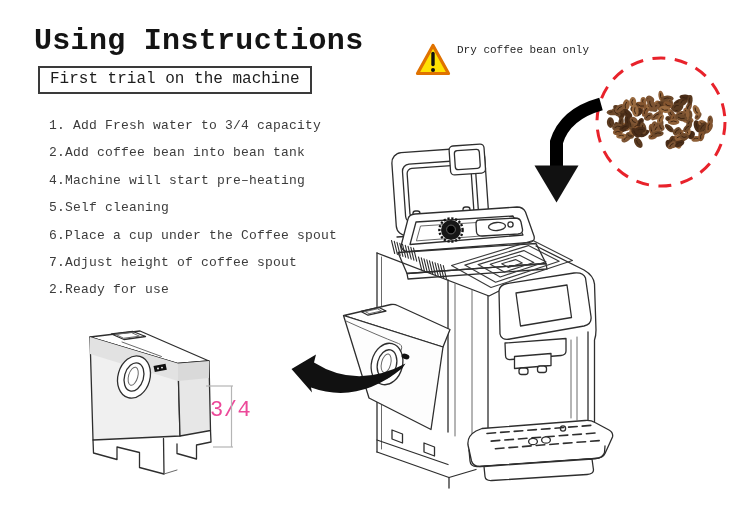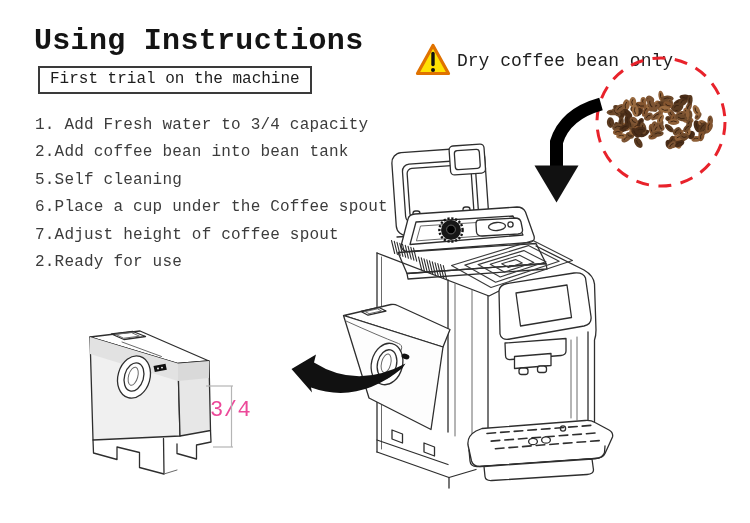--- a/index.html
+++ b/index.html
@@ -2,23 +2,23 @@
 <html style="--accent-red: #e8222b; --warn-yellow: #ffe103; --warn-border: #e07200;"><head>
 <meta charset="utf-8">
 <style>
   html,body{margin:0;padding:0;background:#fff;}
   #page{position:relative;width:750px;height:523px;background:#fff;overflow:hidden;
         font-family:Liberation Mono, monospace;color:#222;}
   .abs{position:absolute;}
   #title{left:34px;top:24px;font-size:30px;font-weight:700;color:#141414;letter-spacing:.3px;}
   #subtitle-box{left:38px;top:66px;border:2px solid #3a3a3a;padding:2px 10px 4px 10px;
         font-size:16px;color:#1c1c1c;white-space:nowrap;}
-  #instructions{left:35px;top:112px;font-size:16px;color:#3c3c3c;letter-spacing:.2px;}
+  #instructions{left:49px;top:112px;font-size:13px;color:#3c3c3c;letter-spacing:.2px;}
   .instr{height:27.4px;line-height:27.4px;white-space:nowrap;}
-  #warning-text{left:457px;top:51px;font-size:18px;color:#1e1e1e;white-space:nowrap;}
+  #warning-text{left:457px;top:44px;font-size:11px;color:#1e1e1e;white-space:nowrap;}
   #capacity-label{left:210px;top:398px;font-size:22px;color:#ec4899;letter-spacing:.5px;}
   svg#diagram{position:absolute;left:0;top:0;}
   
   .ln{fill:none;stroke:#2e2e2e;stroke-width:1.3;stroke-linejoin:round;stroke-linecap:round;}
   .lnt{fill:none;stroke:#6a6a6a;stroke-width:1;stroke-linejoin:round;stroke-linecap:round;}
   .fw{fill:#fff;stroke:#2e2e2e;stroke-width:1.3;stroke-linejoin:round;stroke-linecap:round;}
   .fw2{fill:#fdfdfd;stroke:#2e2e2e;stroke-width:1.3;stroke-linejoin:round;}
   .fgrayA{fill:#f0f0f0;stroke:#2e2e2e;stroke-width:1.3;stroke-linejoin:round;}
   .fgrayB{fill:#e7e7e7;stroke:#2e2e2e;stroke-width:1.3;stroke-linejoin:round;}
   .shadeA{fill:#e2e2e2;stroke:none;}
@@ -43,20 +43,21 @@
 
   <div class="abs" id="title">Using Instructions</div>
 
   <div class="abs" id="subtitle-box">
     <span>First trial on the machine</span>
   </div>
 
   <div class="abs" id="instructions">
     <div class="instr">1. Add Fresh water to 3/4 capacity</div>
     <div class="instr">2.Add coffee bean into bean tank</div>
+    <div class="instr">4.Machine will start pre–heating</div>
     <div class="instr">5.Self cleaning</div>
     <div class="instr">6.Place a cup under the Coffee spout</div>
     <div class="instr">7.Adjust height of coffee spout</div>
     <div class="instr">2.Ready for use</div>
   </div>
 
   <div class="abs" id="warning-text">Dry coffee bean only</div>
 
   <div class="abs" id="capacity-label">3/4</div>
 

